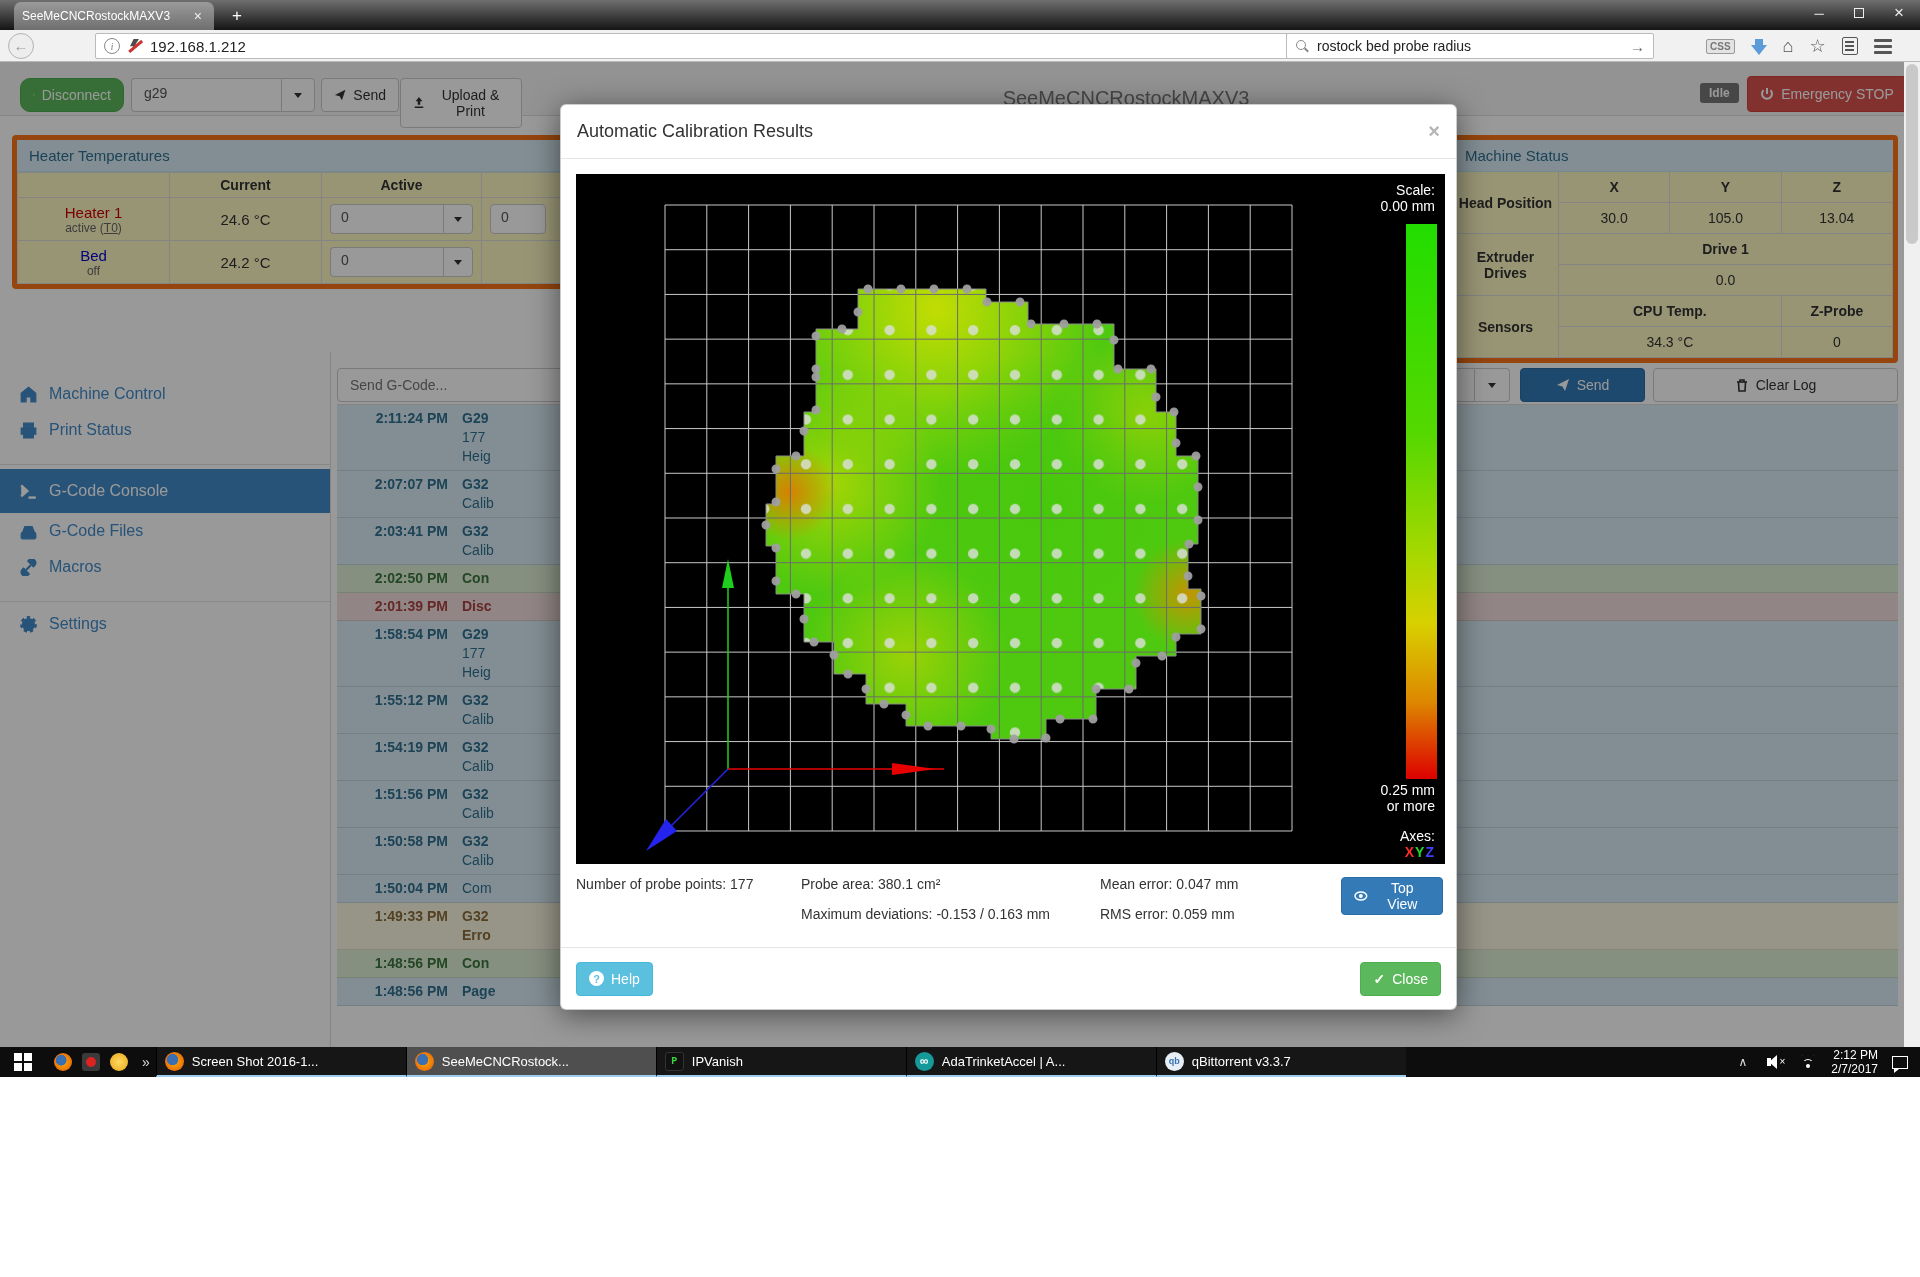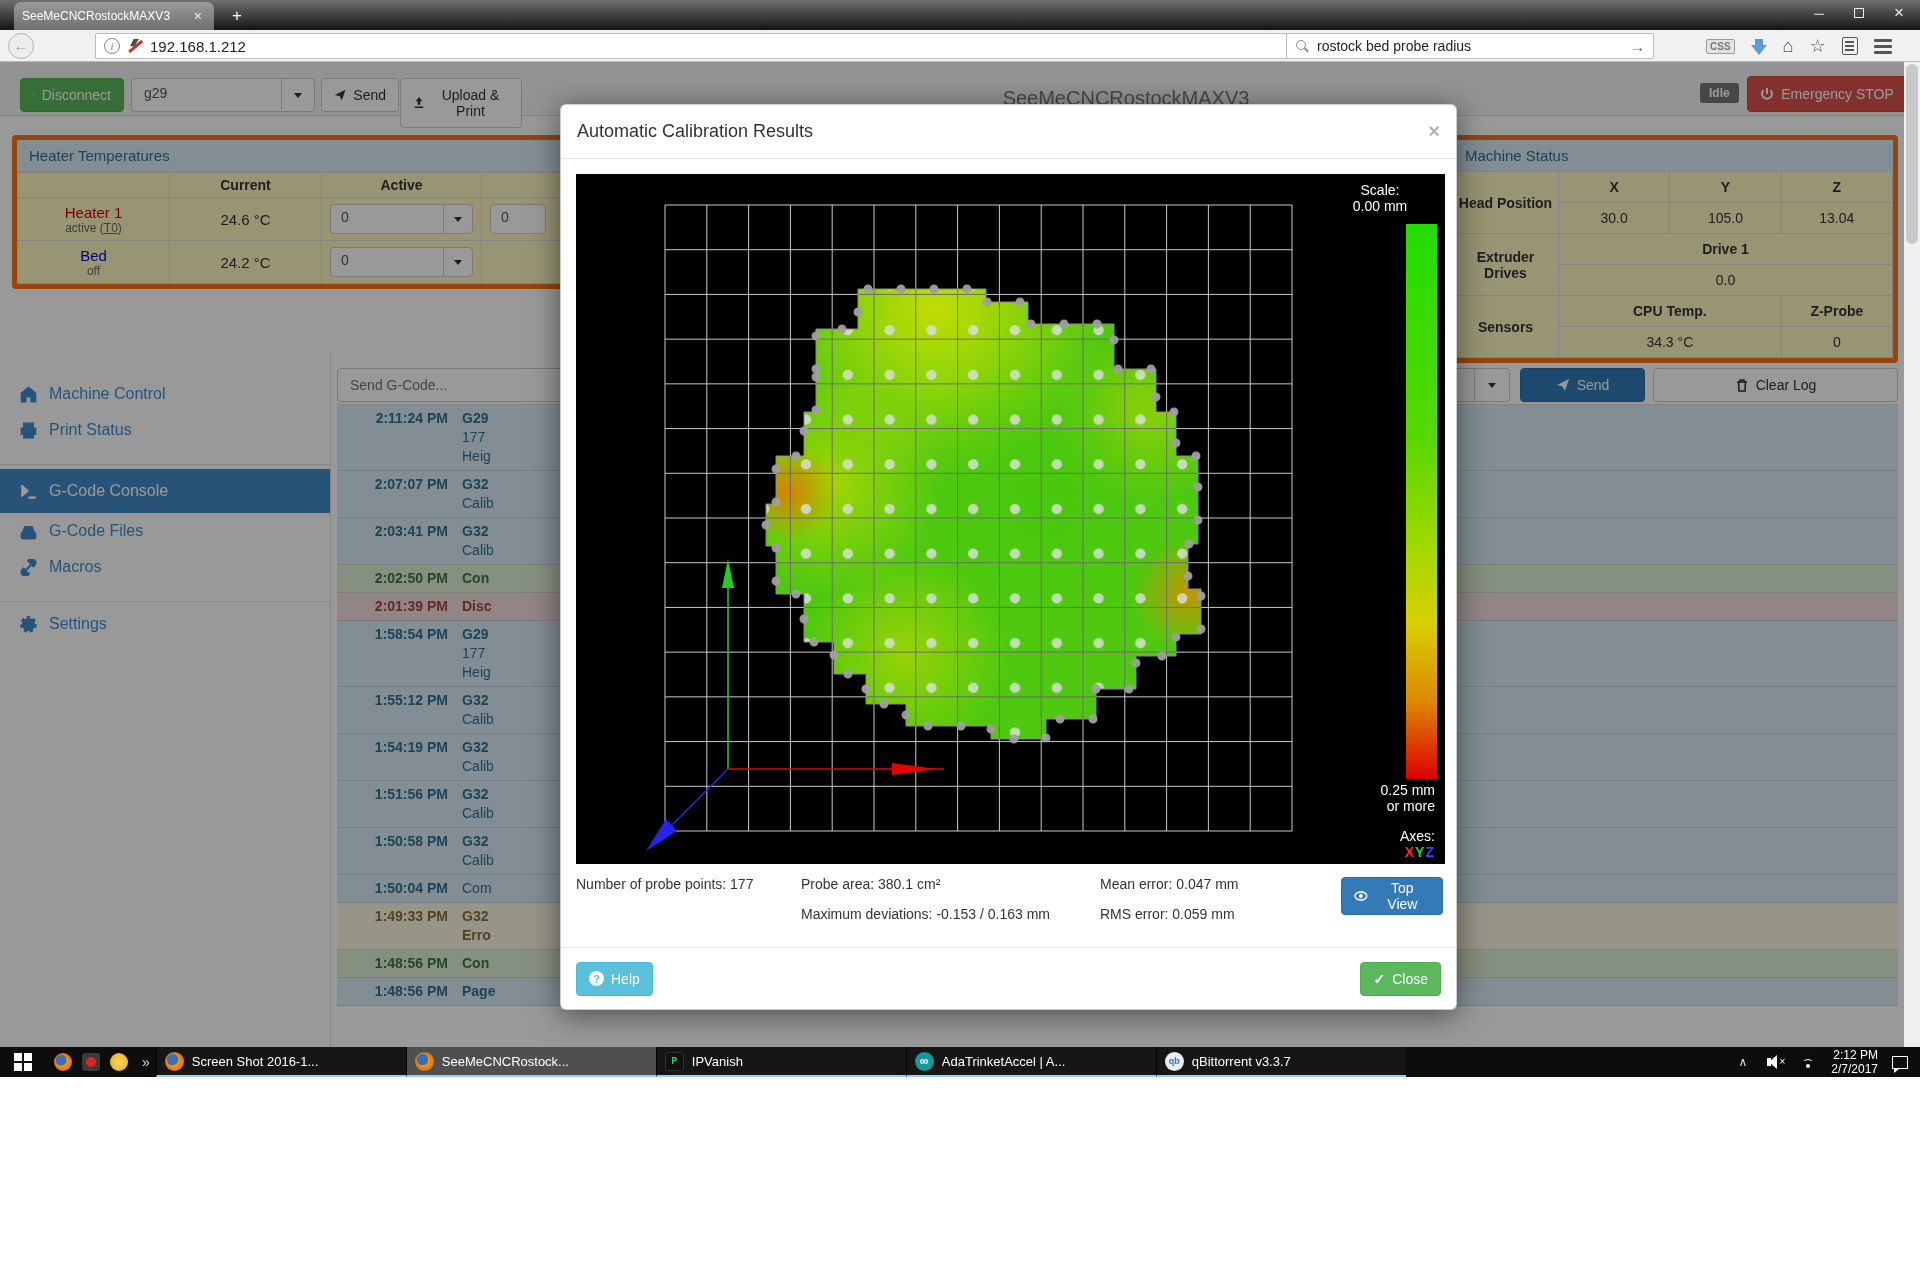--- a/index.html
+++ b/index.html
@@ -167,21 +167,21 @@
     padding:0 16px; }
   .modal-title { font-size:18px; color:#333; }
   .modal-x { margin-left:auto; color:#b5b5b5; font-size:20px; font-weight:bold; }
   .hm-canvas { position:absolute; left:15px; top:69px; width:869px; height:690px; background:#000; }
   .hm-canvas svg { position:absolute; left:0; top:0; }
   .gw line { stroke:#c9c9c9; stroke-width:1; }
   .gg line { stroke:#6d6d6d; stroke-width:1; }
   .blob-outline { fill:none; stroke:#8a8a8a; stroke-width:1; }
   .blob-dots { fill:none; stroke:#9f9f9f; stroke-width:9; stroke-dasharray:0 33;
     stroke-linecap:round; opacity:0.95; }
-  .scale-legend { position:absolute; right:10px; top:8px; width:110px; text-align:center;
+  .scale-legend { position:absolute; right:10px; top:8px; width:110px; text-align:right;
     color:#fff; font-size:14px; z-index:2; }
   .scale-bar { position:absolute; right:8px; top:50px; width:31px; height:555px;
     background:linear-gradient(#22dd00,#55d800 38%,#a8d800 60%,#d8d000 72%,#dd8800 86%,#dd0000);
   }
   .scale-bottom { position:absolute; right:10px; top:608px; width:110px; text-align:right;
     color:#fff; font-size:14px; z-index:2; }
   .axes-xyz { font-weight:bold; letter-spacing:1px; }
   .stat { position:absolute; font-size:14px; color:#333; white-space:nowrap; }
   .topview-btn { position:absolute; left:780px; top:772px; width:102px; height:38px; }
   .modal-footer { position:absolute; left:0; bottom:0; width:100%; height:62px;
@@ -283,21 +283,21 @@
           <span></span>
           <span></span>
         </span>
     </div>
   </div>
 
   <div class="viewport">
 
     <div class="app-header"></div>
 
-    <button class="btn btn-success pos" style="left:20px;top:16px;width:104px;height:34px;">
+    <button class="btn btn-success pos" style="left:20px;top:16px;width:104px;height:34px;border-radius:10px;">
       <svg class="ico14" viewBox="0 0 14 14" fill="#fff">
           <path d="M1 1h6v2H3v8h4v2H1z"></path>
           <path d="M8 4l5 3-5 3V8H5V6h3z"></path>
         </svg>
       <span>Disconnect</span>
     </button>
 
     <div class="combo" style="left:131px;top:16px;width:184px;">
       <span class="combo-text">g29</span>
       <span class="combo-caret">

